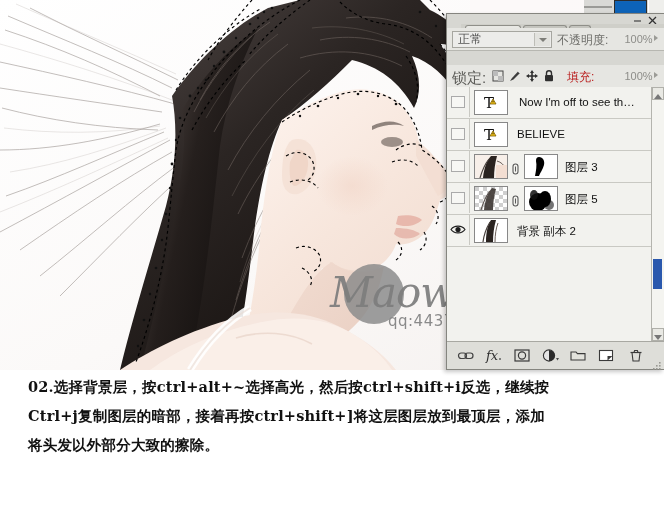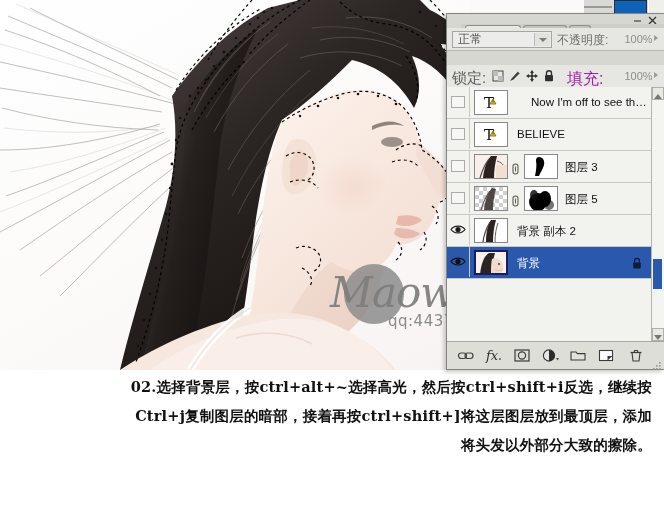--- a/index.html
+++ b/index.html
@@ -64,21 +64,21 @@
                color:#8d8d89;text-align:center;line-height:16px;cursor:text;}
   #opacity-tri{position:absolute;left:207px;top:7px;width:0;height:0;
                border-top:3px solid transparent;border-bottom:3px solid transparent;
                border-left:4px solid #9b9b96;}
 
   
   #row-lock{position:absolute;left:0;top:51px;right:0;height:22px;background:#e6e6e2;
             border-bottom:1px solid #9a9a94;}
   #lock-label{position:absolute;left:5px;top:4px;font-size:15px;color:#5b5b57;}
   .lockicon{position:absolute;top:4px;width:14px;height:14px;cursor:pointer;}
-  #fill-label{position:absolute;left:120px;top:4px;font-size:16px;color:#a21caf;white-space:nowrap;}
+  #fill-label{position:absolute;left:120px;top:4px;font-size:12px;color:#b91c1c;white-space:nowrap;}
   #fill-val{position:absolute;left:175px;top:3px;width:33px;height:16px;font-size:11px;
             color:#8d8d89;text-align:center;line-height:16px;cursor:text;}
   #fill-tri{position:absolute;left:207px;top:7px;width:0;height:0;
             border-top:3px solid transparent;border-bottom:3px solid transparent;
             border-left:4px solid #9b9b96;}
 
   
   #list{position:absolute;left:0;top:73px;right:12px;bottom:28px;background:#f2f2ee;
         border-right:1px solid #b4b4ae;overflow:hidden;}
   .layer{position:relative;height:31px;border-bottom:1px solid #c9c9c3;
@@ -110,21 +110,21 @@
   #btnbar{position:absolute;left:0;bottom:0;right:0;height:27px;background:#dedeD9;
           border-top:1px solid #a8a8a2;}
   .bbtn{position:absolute;top:5px;width:18px;height:17px;cursor:pointer;}
   #grip{position:absolute;right:2px;bottom:2px;width:10px;height:10px;}
 
   
   #caption{position:absolute;left:28px;top:372px;width:624px;
            font-family:"DejaVu Serif","Liberation Serif",serif;
            font-size:14.5px;font-weight:bold;color:#111;line-height:29px;
            letter-spacing:.2px;}
-  #caption .ln{white-space:nowrap;text-align:right;}
+  #caption .ln{white-space:nowrap;}
 </style>
 </head>
 <body>
 
 <div id="photo">
   <svg width="664" height="370" viewBox="0 0 664 370">
     <defs>
       <linearGradient id="bgGrad" x1="0" y1="0" x2="1" y2="1">
         <stop offset="0%" stop-color="#ffffff"></stop>
         <stop offset="55%" stop-color="#fbf9f8"></stop>
@@ -429,21 +429,21 @@
         <div class="eyebox"></div>
       </div>
       <div class="thumb">
         <svg width="32" height="23" viewBox="0 0 32 23">
           <rect width="32" height="23" fill="#fff"></rect>
           <text x="9" y="17" font-family="DejaVu Serif, serif" font-size="15" fill="#111">T</text>
           <polygon points="15,13 21,13 18,8" fill="#f5c518" stroke="#7a5c00" stroke-width="0.8"></polygon>
           <line x1="18" y1="9.8" x2="18" y2="11.4" stroke="#000" stroke-width="0.8"></line>
         </svg>
       </div>
-      <div class="lname" style="left:84px;">Now I'm off to see th…</div>
+      <div class="lname" style="left:72px;">Now I'm off to see th…</div>
     </div>
 
     <div class="layer">
       <div class="eyecell">
         <div class="eyebox"></div>
       </div>
       <div class="thumb">
         <svg width="32" height="23" viewBox="0 0 32 23">
           <rect width="32" height="23" fill="#fff"></rect>
           <text x="9" y="17" font-family="DejaVu Serif, serif" font-size="15" fill="#111">T</text>
@@ -548,44 +548,20 @@
         <svg width="32" height="23" viewBox="0 0 32 23">
           <rect width="32" height="23" fill="#fff"></rect>
           <path d="M11,23 C11,13 13,5 16,1 L21,1 C19,8 18,15 18,23 Z" fill="#2a2320"></path>
           <path d="M8,23 C9,15 12,8 15,3" stroke="#4a423e" stroke-width="1.2" fill="none"></path>
           <path d="M20,23 C20,16 21,9 23,4" stroke="#6b5f59" stroke-width="1" fill="none"></path>
         </svg>
       </div>
       <div class="lname" style="left:70px;">背景 副本 2</div>
     </div>
 
-    <div class="layer sel">
-      <div class="eyecell on">
-        <svg style="position:absolute;left:3px;top:8px;" width="16" height="13" viewBox="0 0 16 13">
-          <path d="M1,6.5 C4,2 12,2 15,6.5 C12,11 4,11 1,6.5 Z" fill="none" stroke="#101010" stroke-width="1.1"></path>
-          <circle cx="8" cy="6.5" r="2.6" fill="#101010"></circle>
-        </svg>
-      </div>
-      <div class="thumb seld">
-        <svg width="32" height="23" viewBox="0 0 32 23">
-          <rect width="32" height="23" fill="#f8f1ec"></rect>
-          <path d="M4,23 C5,12 8,4 13,1 L19,1 C17,8 16,15 16,23 Z" fill="#2b2421"></path>
-          <path d="M16,7 C20,5 25,7 27,12 C28,17 26,21 22,23 L15,23 C15,17 15,11 16,7 Z" fill="#f2dacd"></path>
-          <circle cx="23" cy="12" r="1.1" fill="#5b4a42"></circle>
-          <path d="M19,18 C22,19 25,19 27,17" stroke="#d9b7a6" stroke-width="0.8" fill="none"></path>
-        </svg>
-      </div>
-      <div class="lname" style="left:70px;">背景</div>
-      <div class="lock-badge">
-        <svg width="12" height="13" viewBox="0 0 12 13">
-          <path d="M3.6,5.4 L3.6,3.8 A2.4,2.4 0 0 1 8.4,3.8 L8.4,5.4" fill="none" stroke="#0d1c38" stroke-width="1.3"></path>
-          <rect x="2.2" y="5.4" width="7.6" height="6" rx="0.8" fill="#0d1c38"></rect>
-        </svg>
-      </div>
-    </div>
 
   </div>
 
   <div id="sbar">
     <div class="sb-arr" id="sb-up">
       <svg width="10" height="11" viewBox="0 0 10 11">
           <polygon points="5,3 9,8 1,8" fill="#777"></polygon>
         </svg>
     </div>
     <div id="sb-thumb"></div>

